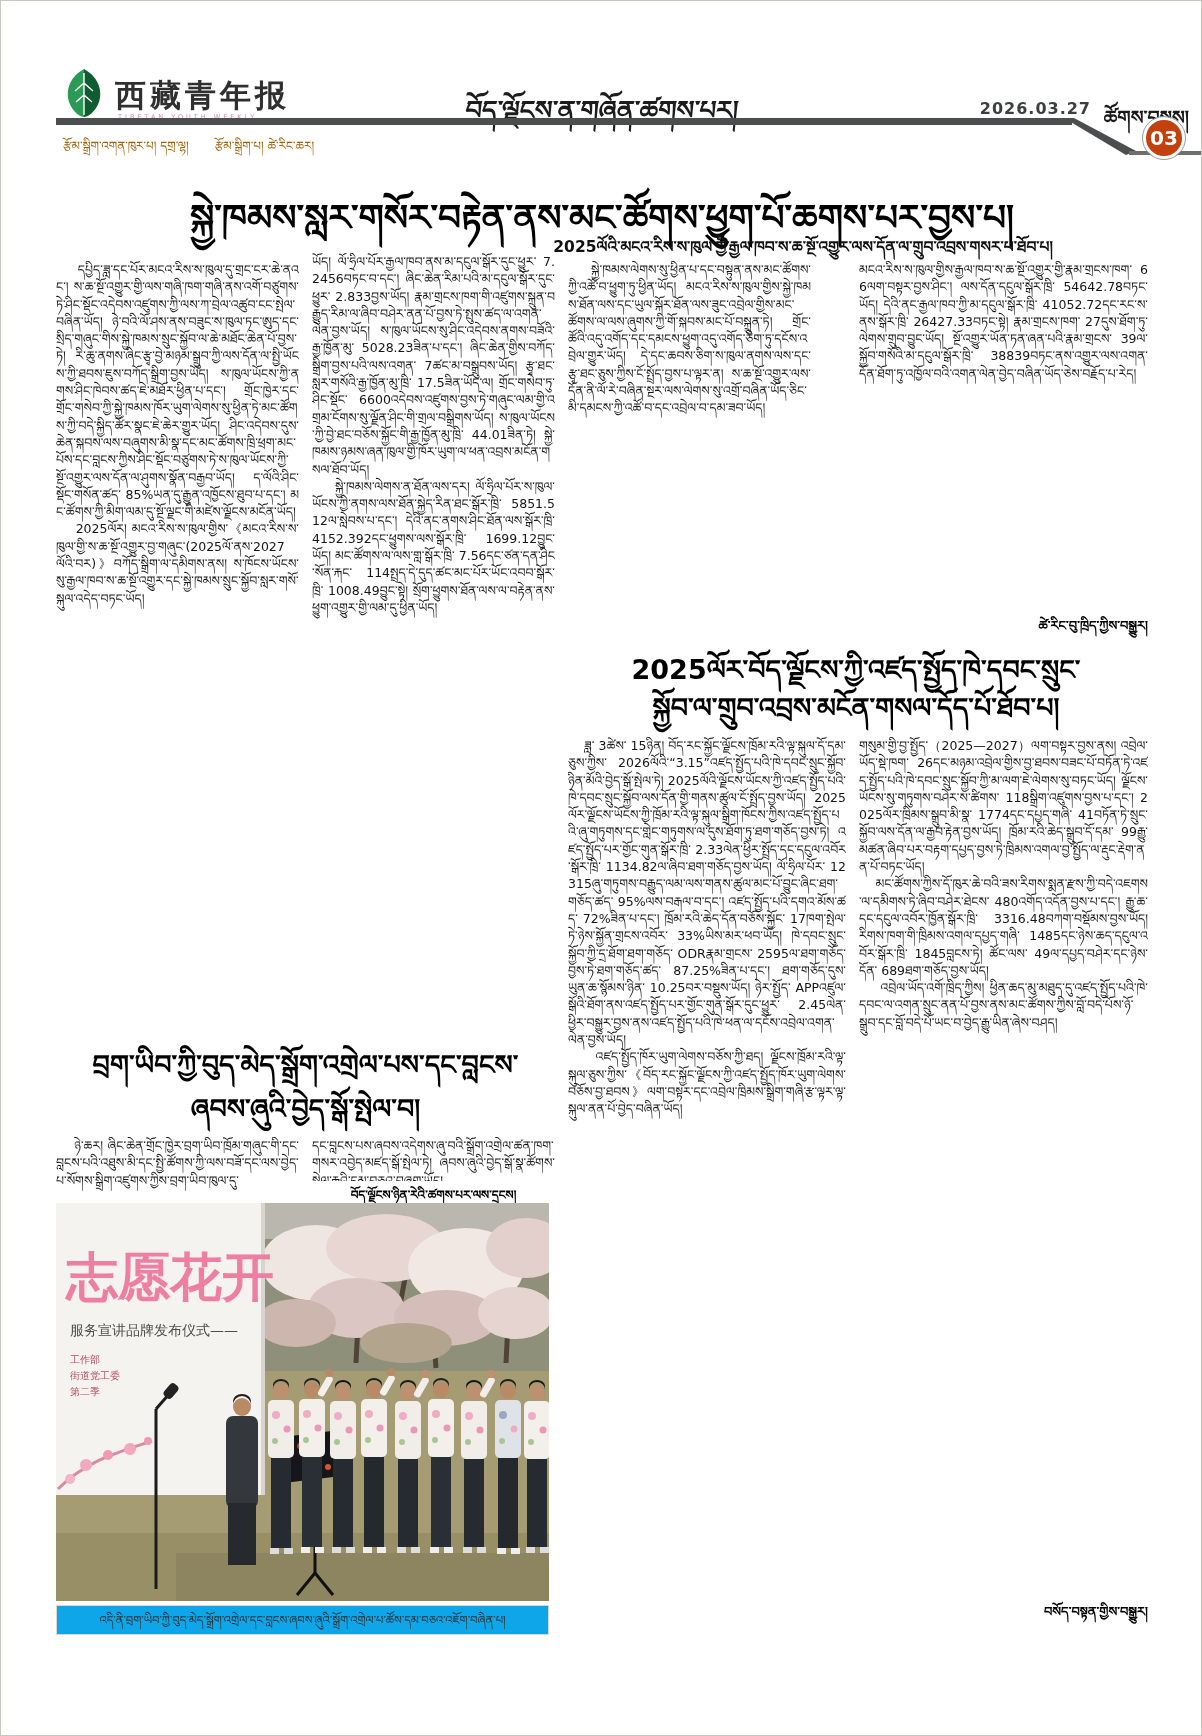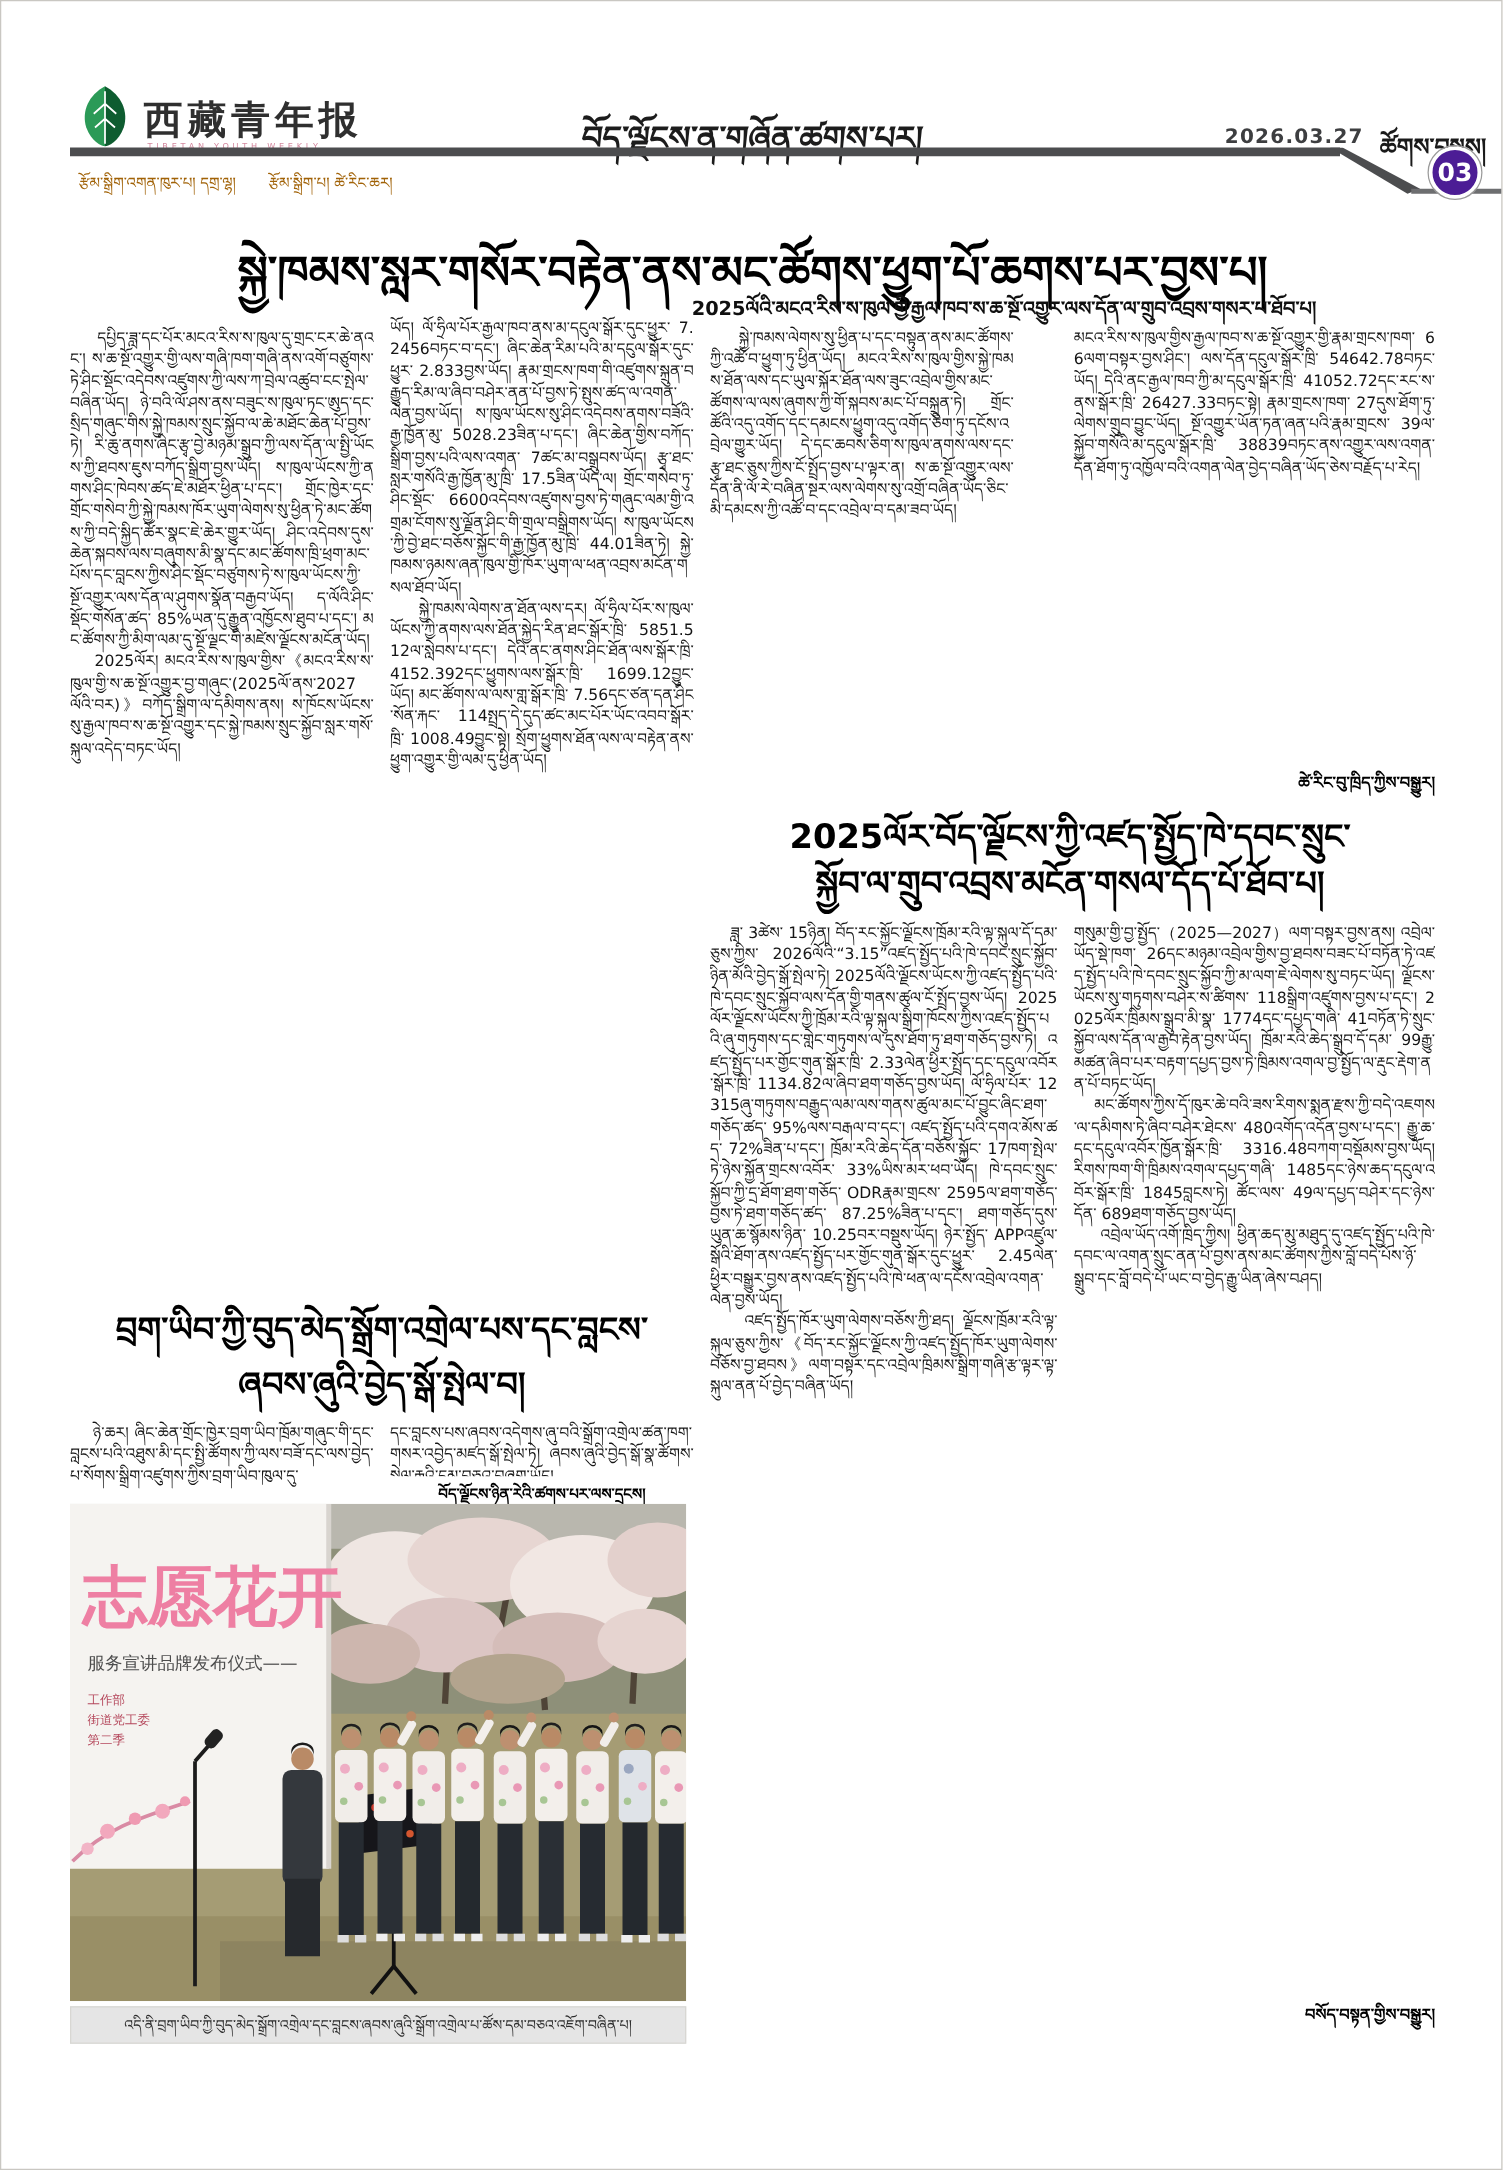--- a/index.html
+++ b/index.html
@@ -14,21 +14,21 @@
   .masthead-cn { left:114px; top:74px; font-size:31px; font-weight:bold; color:#2f2f2f; letter-spacing:4px; }
   .masthead-en { left:117px; top:112px; font-size:6.5px; color:#d48aa0; letter-spacing:3px; }
   .masthead-tib { left:370px; top:80px; width:460px; text-align:center; font-size:26px; font-weight:bold;
                   color:#1c1c1c; transform:skewX(-6deg); }
   .issue-date { left:930px; top:98px; width:160px; text-align:right; font-size:16px; font-weight:bold;
                 color:#3d3e40; letter-spacing:1px; }
   .section-label { left:1030px; top:95px; width:158px; text-align:right; font-size:19px; font-weight:bold; color:#1a1a1a; }
   .header-rule { left:55px; top:117px; width:1016px; height:7px; background:#4c4d4f; }
   .header-diag { left:1063px; top:117px; width:78px; height:40px; }
   .header-thin { left:1128px; top:150px; width:74px; height:4px; background:#6d6e70; }
-  .page-badge { left:1142px; top:116px; width:42px; height:42px; background:#4c1d95; border-radius:50%;
+  .page-badge { left:1142px; top:116px; width:42px; height:42px; background:#c2410c; border-radius:50%;
                 border:3px solid #ffffff; outline:1px solid #9a9a9a; color:#fff; font-size:20px; font-weight:bold;
                 display:flex; align-items:center; justify-content:center; }
   .credits { left:62px; top:131px; font-size:12px; color:#a16207; display:flex; gap:26px; }
 
   
   .a1-headline { left:100px; top:176px; width:1002px; text-align:center; font-size:36px; font-weight:bold;
                  color:#000; white-space:nowrap; overflow:hidden; }
   .a1-subtitle { left:150px; top:228px; width:902px; text-align:right; font-size:15.5px; font-weight:600;
                  color:#101010; white-space:nowrap; overflow:hidden; }
   .a2-headline { left:563px; top:650px; width:584px; text-align:center; font-size:27px; font-weight:bold;
@@ -46,21 +46,21 @@
   .a1sig { left:858px; top:610px; width:289px; text-align:right; font-size:13px; font-weight:bold; color:#000; }
   .a2cl { left:567px; top:736px; width:278px; height:882px; }
   .a2cr { left:858px; top:736px; width:289px; height:858px; }
   .a2sig { left:858px; top:1596px; width:289px; text-align:right; font-size:13px; font-weight:bold; color:#000; }
   .a3cl { left:55px;  top:1136px; width:243px; height:62px; }
   .a3cr { left:311px; top:1136px; width:243px; height:44px; }
   .a3src { left:311px; top:1180px; width:243px; text-align:center; font-size:12px; font-weight:bold; color:#000; }
 
   
   .news-photo { left:55px; top:1202px; width:493px; height:398px; overflow:hidden; }
-  .photo-caption { left:55px; top:1604px; width:493px; height:30px; background:#e5e5e5; border:1px solid #d8d7d3;
+  .photo-caption { left:55px; top:1604px; width:493px; height:30px; background:#0ea5e9; border:1px solid #d8d7d3;
                    font-size:11.5px; color:#2c2c2c; text-align:center; line-height:28px; overflow:hidden; }
 </style>
 </head>
 <body>
 
 <div class="page">
 
   <div class="abs leaf-logo">
     <svg width="46" height="52" viewBox="0 0 46 52">
       <path d="M23 2 C10 9 4 22 8 35 C12 46 20 50 23 50 C23 36 23 18 23 2 Z" fill="#2b9a57"></path>

